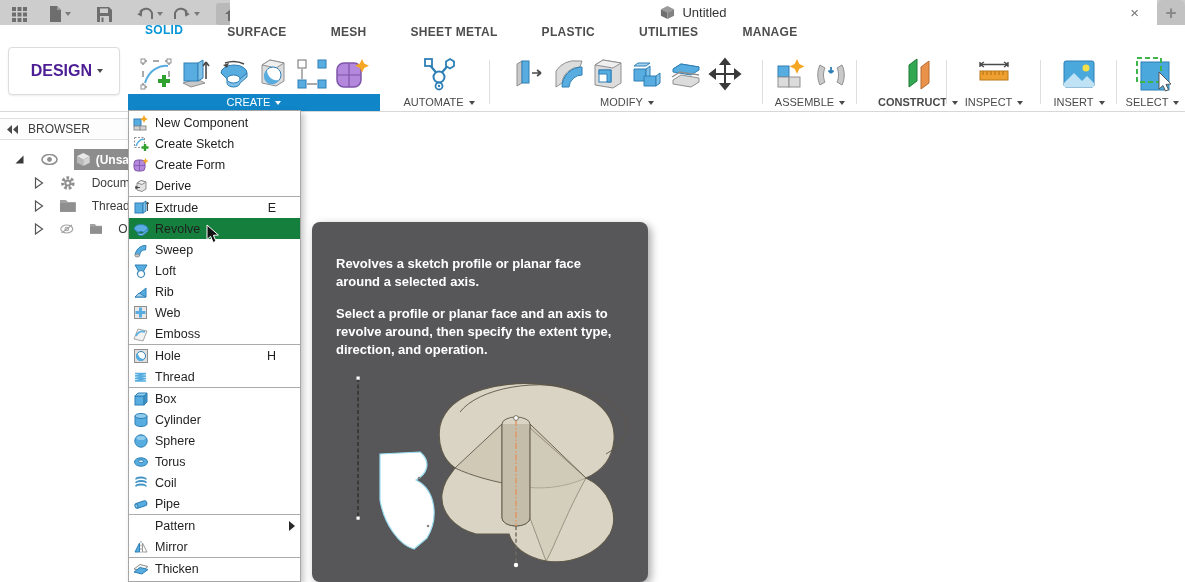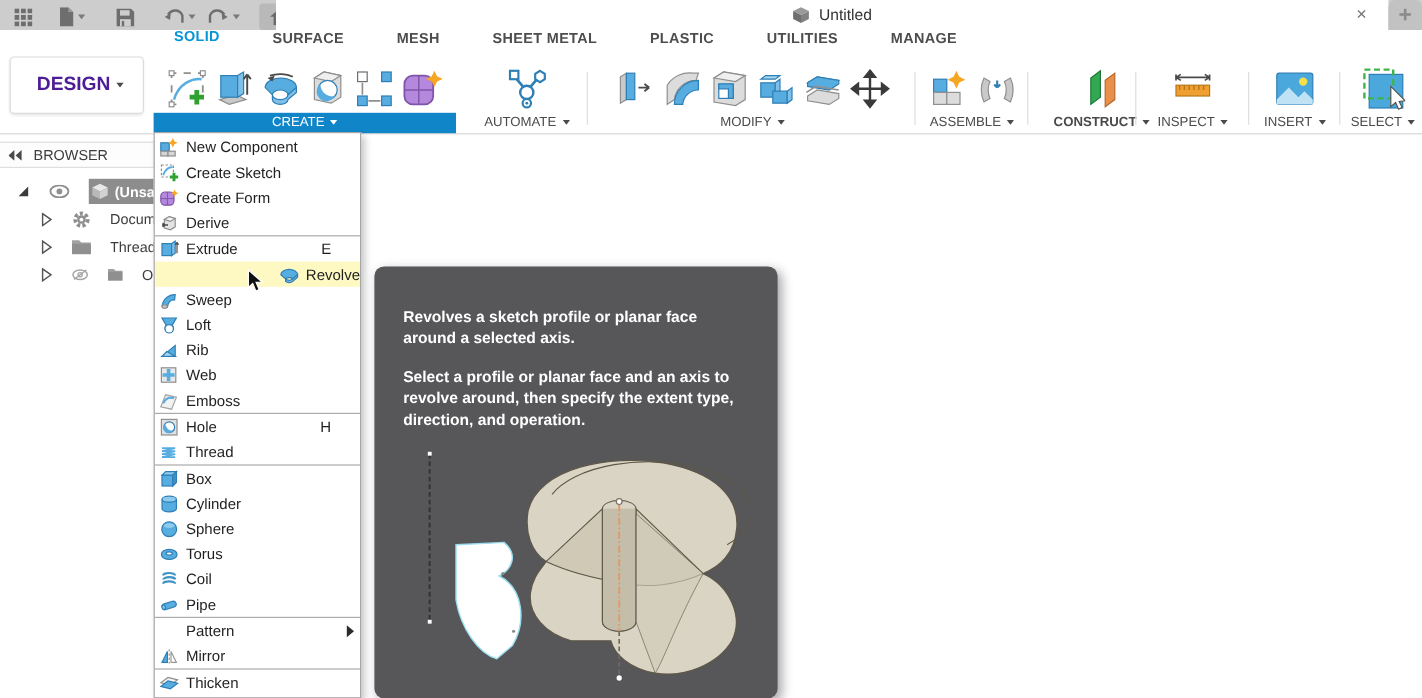--- a/index.html
+++ b/index.html
@@ -35,21 +35,21 @@
   .browser { position:absolute; top:118px; left:0; width:129px; font-size:12px; color:#3c3c3c; z-index:1; }
   .brow-head { height:22px; display:flex; align-items:center; gap:9px; padding-left:7px; background:#fdfdfd; border:1px solid #dedede; border-left:none; }
   .brow-row { height:23px; display:flex; align-items:center; gap:16px; }
   .brow-row .lbl { white-space:nowrap; overflow:hidden; }
   .hl { background:#8d8d8d; color:#fff; font-weight:bold; display:flex; align-items:center; gap:5px; height:21px; flex:1; padding-left:2px; white-space:nowrap; overflow:hidden; }
   .exp-open { width:11px; height:11px; margin-left:14px; flex:0 0 11px; }
   .exp-closed { width:10px; height:12px; margin-left:34px; flex:0 0 10px; }
   
   .menu { position:absolute; left:128px; top:110px; width:173px; bottom:0; background:#fff; border:1px solid #a6a6a6; box-shadow:3px 3px 6px rgba(0,0,0,.22); z-index:5; overflow:hidden; padding-top:1px; }
   .mitem { height:21px; display:flex; align-items:center; padding-left:4px; font-size:12.5px; color:#1f1f1f; }
-  .mitem.sel { background:#fef9c3;justify-content:flex-end; }
+  .mitem.sel { background:#15803d; }
   .mitem .lbl { margin-left:6px; white-space:nowrap; }
   .short { margin-left:auto; margin-right:24px; font-size:12.5px; color:#1f1f1f; }
   .msep { height:1px; background:#ababab; }
   .mi { width:16px; height:16px; flex:0 0 16px; }
   .mi.empty { visibility:hidden; }
   .subarrow { margin-left:auto; margin-right:5px; width:0; height:0; border-top:5px solid transparent; border-bottom:5px solid transparent; border-left:6px solid #2a2a2a; }
   
   .tooltip { position:absolute; left:312px; top:222px; width:336px; height:360px; background:#57575a; border-radius:8px; box-shadow:3px 3px 9px rgba(0,0,0,.35); color:#fff; padding:33px 26px 0 24px; font-size:13px; font-weight:bold; line-height:1.36; z-index:4; }
   .tooltip p { margin:0 0 15px 0; }
   .tt-img { position:absolute; left:12px; top:146px; width:312px; height:212px; }

